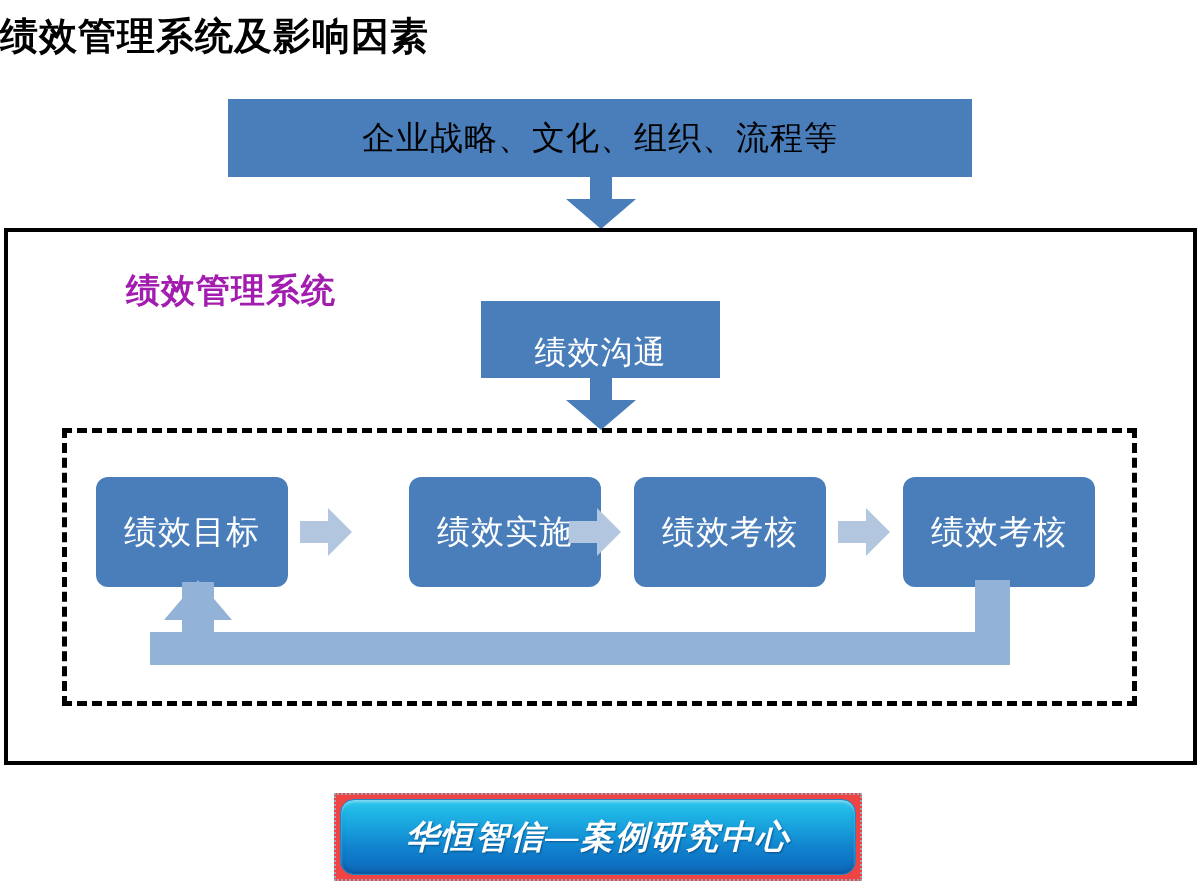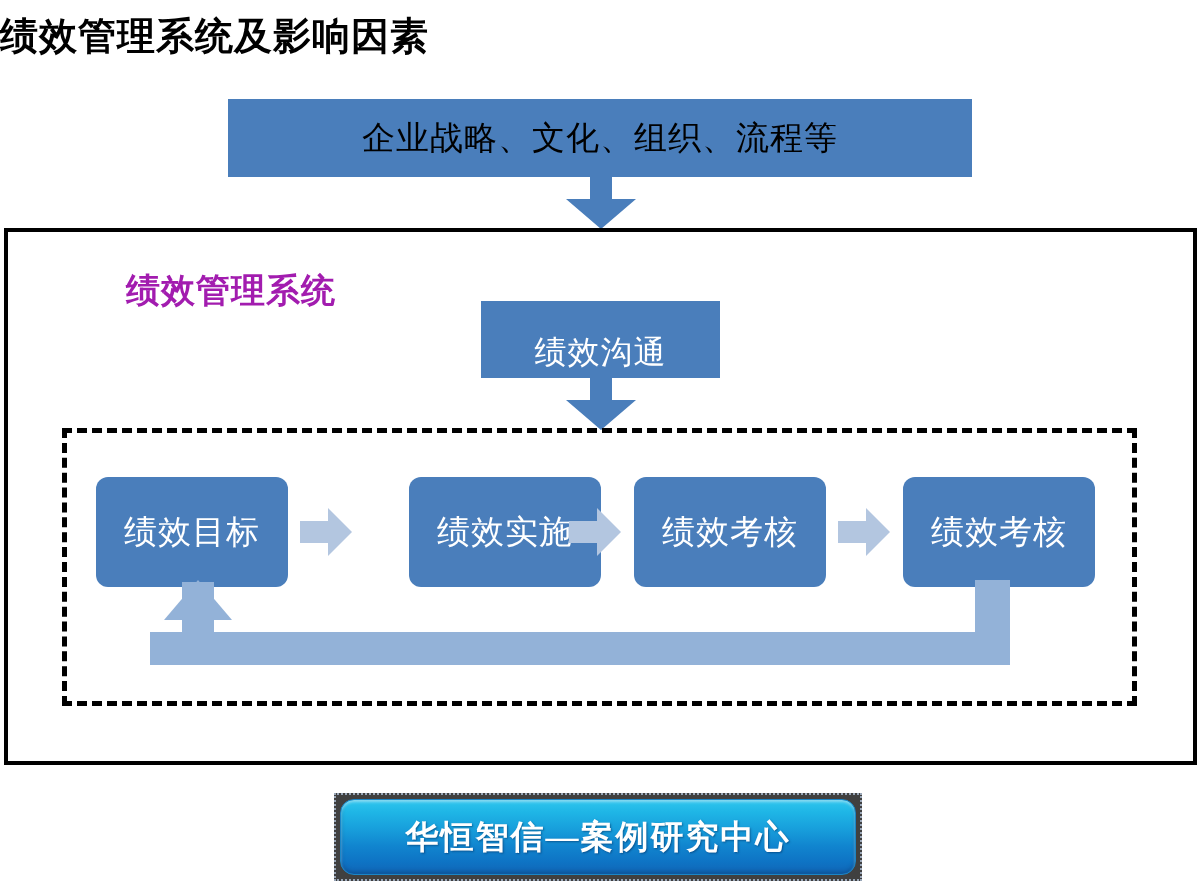--- a/index.html
+++ b/index.html
@@ -164,21 +164,22 @@
   
   #footer-banner-wrap {
     position: absolute;
     left: 334px;
     top: 793px;
     width: 528px;
     height: 88px;
     border: 2px dotted #9aa7b8;
     box-sizing: border-box;
     padding: 4px;
-    background: #404040;
+    background: #ef4444;
+    font-style: italic;
   }
   #footer-banner {
     width: 100%;
     height: 100%;
     box-sizing: border-box;
     border-radius: 14px;
     background: linear-gradient(to bottom,
                  #2fc6ee 0%,
                  #1fb6e6 16%,
                  #18a0dc 38%,

